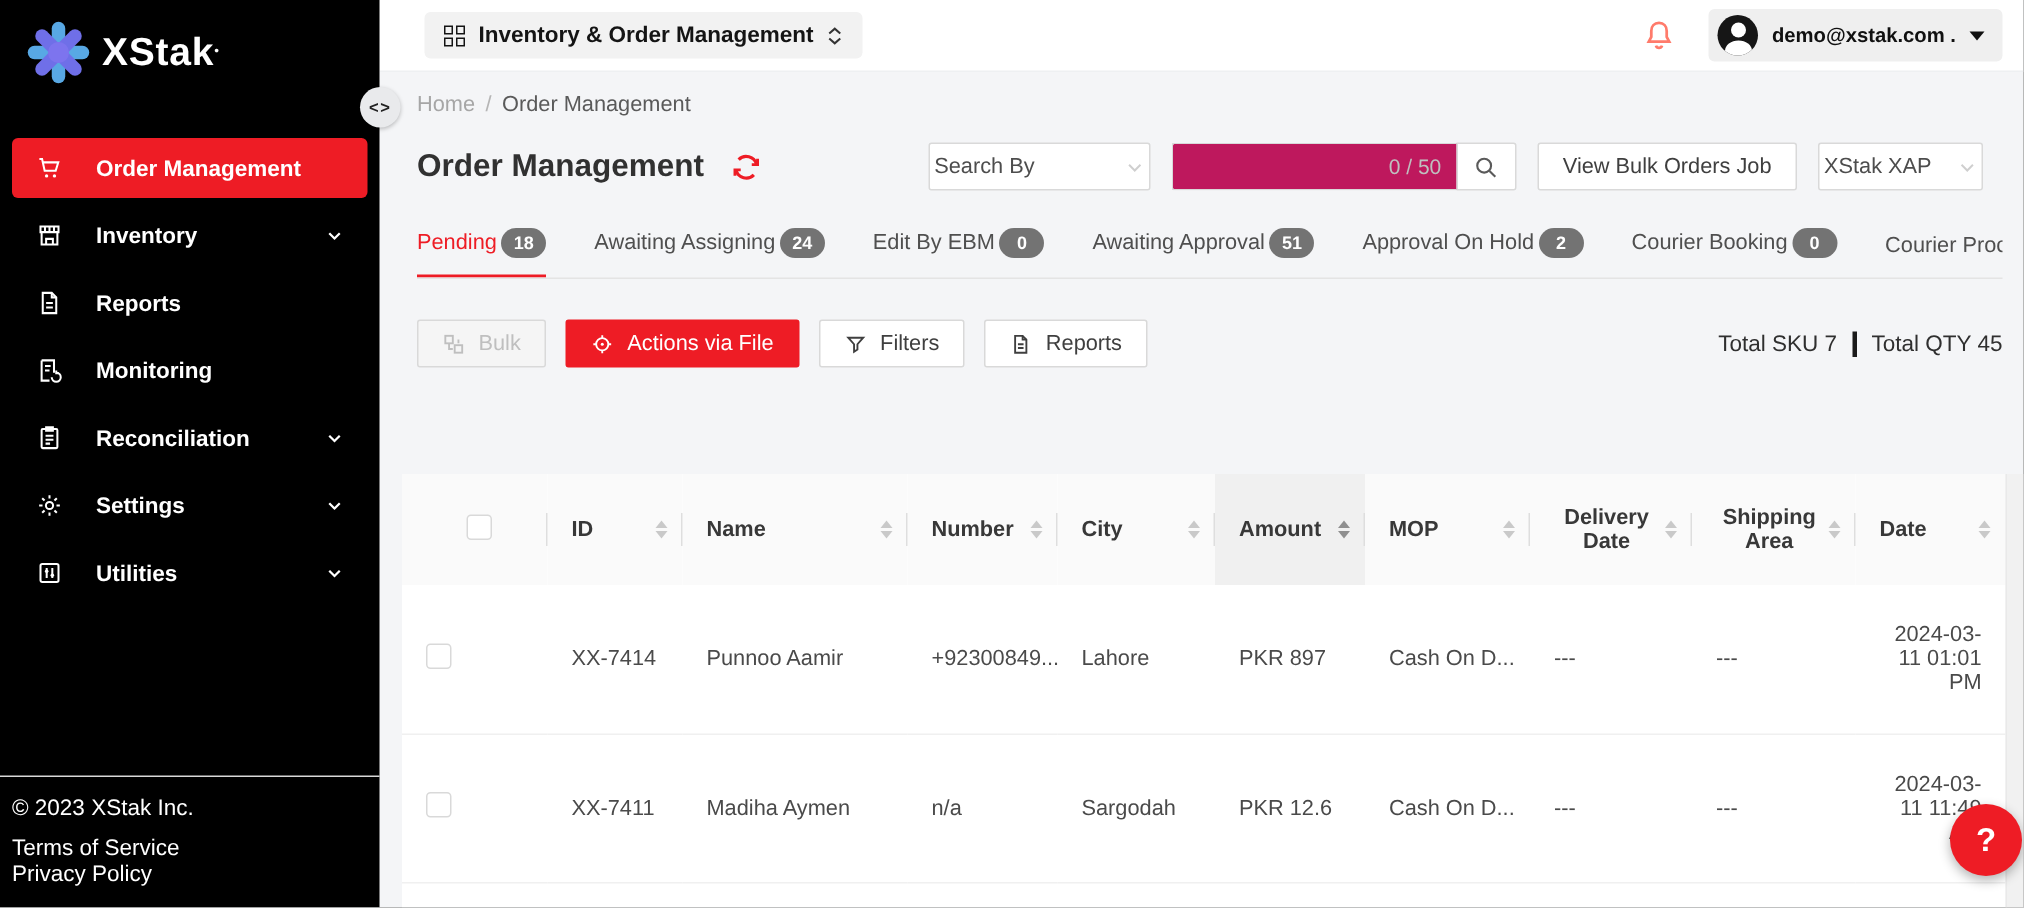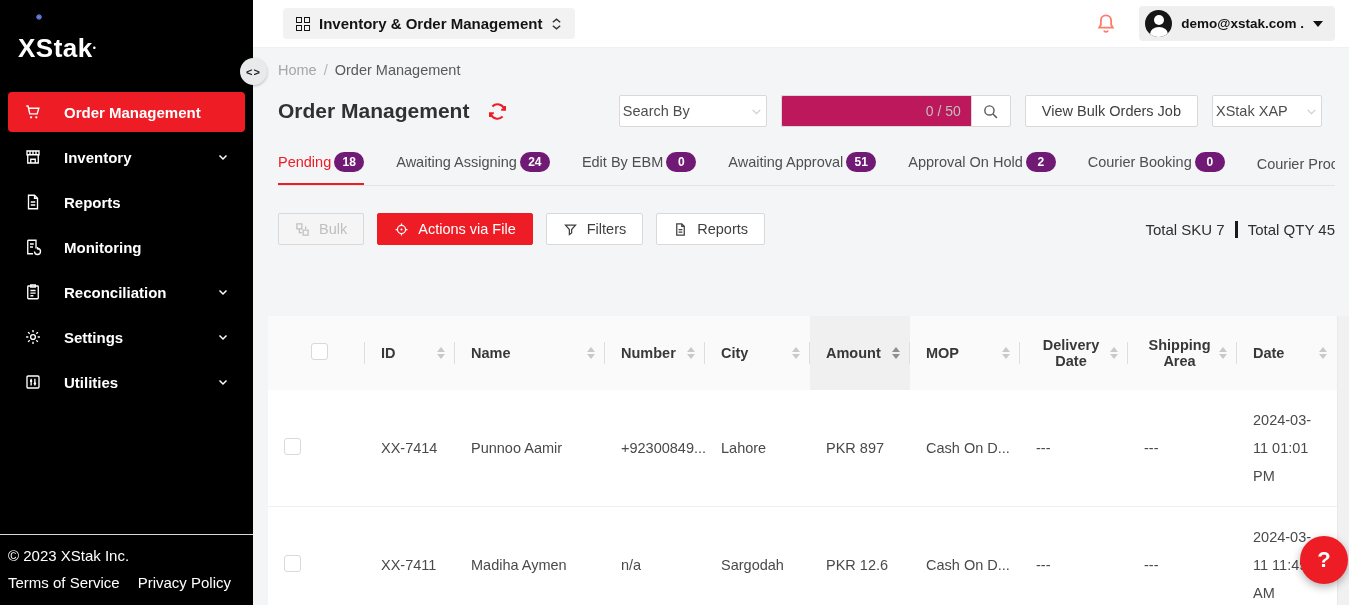--- a/index.html
+++ b/index.html
@@ -2,30 +2,30 @@
 <html><head>
 <meta charset="utf-8">
 <style>
   * { margin:0; padding:0; box-sizing:border-box; }
   html,body { background:#888; }
   body { font-family:"Liberation Sans", sans-serif; }
   .stage { position:relative; width:1349px; height:605px; background:#f4f5f7; overflow:hidden; margin:0 auto; }
 
   
   .sidebar { position:absolute; left:0; top:0; width:253px; height:605px; background:#000; display:flex; flex-direction:column; z-index:5; }
-  .logo { display:flex; align-items:flex-start; gap:8px; padding:14px 23px 10px 18px; height:78px;flex-direction:column; }
+  .logo { display:flex; align-items:flex-start; gap:8px; padding:14px 23px 10px 18px; height:78px; }
   .logo-text { color:#fff; font-size:26px; font-weight:700; letter-spacing:.5px; line-height:40px; }
   .logo-tm { color:#fff; font-size:9px; vertical-align:super; }
   .nav { padding:14px 8px 0 8px; }
   .nav-item { display:flex; align-items:center; gap:22px; padding:11px 16px; margin-bottom:5px; border-radius:4px; color:#fff; font-size:15px; font-weight:600; cursor:pointer; }
   .nav-item.active { background:#ee1c25; }
   .nav-item .chev { margin-left:auto; display:flex; }
   .nav-icon { width:18px; height:18px; flex:0 0 18px; display:flex; align-items:center; justify-content:center; }
   .side-footer { margin-top:auto; border-top:1px solid rgba(255,255,255,.85); padding:12px 8px 14px 8px; color:#fff; font-size:15px; }
-  .side-footer .row2 { display:flex; justify-content:space-between; margin-top:10px; padding-right:14px; }
+  .side-footer .row2 { display:flex; margin-top:10px; padding-right:14px;flex-direction:column; }
   .side-footer a { color:#fff; text-decoration:none; }
 
   .collapse-btn { position:absolute; left:240px; top:58px; width:27px; height:27px; border-radius:50%; background:#e9eaec; border:none; z-index:9; color:#222; font-weight:700; font-size:11px; letter-spacing:1px; cursor:pointer; box-shadow:0 1px 3px rgba(0,0,0,.25); }
 
   
   .main { position:absolute; left:253px; top:0; width:1096px; height:605px; display:flex; flex-direction:column; }
 
   .topbar { height:48px; background:#fff; display:flex; align-items:center; padding:0 14px 0 30px; border-bottom:1px solid #eef0f2; }
   .app-switcher { display:flex; align-items:center; gap:9px; background:#f2f2f2; border:none; border-radius:4px; padding:7px 13px; font-family:inherit; font-size:15px; font-weight:600; color:#141414; cursor:pointer; }
   .grid-ic { display:grid; grid-template-columns:6px 6px; grid-template-rows:6px 6px; gap:2px; }
@@ -56,21 +56,21 @@
   .search-box { display:flex; align-items:center; width:190px; height:32px; background:#be185d; border:1px solid #d9d9d9; border-right:none; border-radius:2px 0 0 2px; padding:0 10px; }
   .search-box input { border:none; outline:none; flex:1; min-width:0; font-family:inherit; font-size:14px; color:#333; background:transparent; }
   .search-counter { color:#bfbfbf; font-size:14px; white-space:nowrap; }
   .search-btn { width:40px; height:32px; background:#fff; border:1px solid #d9d9d9; border-radius:0 2px 2px 0; cursor:pointer; display:flex; align-items:center; justify-content:center; }
   .btn { height:32px; display:inline-flex; align-items:center; gap:9px; background:#fff; border:1px solid #d9d9d9; border-radius:2px; padding:0 16px; font-family:inherit; font-size:14.5px; color:#3f3f3f; cursor:pointer; white-space:nowrap; }
 
   
   .tabs-row { display:flex; align-items:flex-end; gap:32px; margin:21px 14px 0 10px; border-bottom:1px solid #e4e4e4; overflow:hidden; }
   .tab { display:flex; align-items:center; gap:3px; padding:4px 0 13px 0; font-size:14.5px; color:#4f4f4f; cursor:pointer; white-space:nowrap; flex:0 0 auto; }
   .tab.active { color:#ee1c25; border-bottom:2px solid #ee1c25; padding-bottom:11px; }
-  .badge { background:#701a75; color:#fff; font-size:12px; font-weight:700; line-height:20px; min-width:30px; text-align:center; border-radius:10px; padding:0 6px; }
+  .badge { background:#737373; color:#fff; font-size:12px; font-weight:700; line-height:20px; min-width:30px; text-align:center; border-radius:10px; padding:0 6px; }
 
   
   .toolbar { display:flex; align-items:center; gap:13px; margin:27px 14px 0 10px; }
   .btn-disabled { background:#f5f5f5; color:#bfbfbf; cursor:not-allowed; }
   .btn-danger { background:#ee1c25; border-color:#ee1c25; color:#fff; }
   .totals { margin-left:auto; display:flex; align-items:center; gap:10px; font-size:15px; color:#2f2f2f; }
   .totals .tdiv { width:3px; height:17px; background:#1a1a1a; }
 
   
   .table-wrap { position:absolute; left:15px; right:0; top:268px; bottom:0; background:#fff; }
@@ -79,21 +79,21 @@
   th { position:relative; background:#fafafa; text-align:center; font-size:14.5px; font-weight:600; color:#383838; padding:14px 10px 14px 16px; height:74px; vertical-align:middle; }
   th.sorted { background:#f0f0f0; }
   th:not(:last-child)::after { content:""; position:absolute; right:0; top:26px; width:1px; height:22px; background:#dedede; }
   .th-inner { display:flex; align-items:center; justify-content:space-between; gap:4px; }
   .sorters { display:flex; flex-direction:column; gap:2px; flex:0 0 auto; }
   .car-up { width:0; height:0; border-left:4.5px solid transparent; border-right:4.5px solid transparent; border-bottom:5.5px solid #c9c9c9; }
   .car-dn { width:0; height:0; border-left:4.5px solid transparent; border-right:4.5px solid transparent; border-top:5.5px solid #c9c9c9; }
   th.sorted .car-up, th.sorted .car-dn { border-bottom-color:#8f8f8f; border-top-color:#8f8f8f; }
   th.sorted .car-dn { border-top-color:#8f8f8f; }
   td { padding:16px; height:99px; border-bottom:1px solid #f0f0f0; font-size:14.5px; color:#4a4a4a; vertical-align:middle; white-space:nowrap; overflow:hidden; }
-  td.wrap { white-space:normal; line-height:28px; }
+  td.wrap { white-space:normal; line-height:16px;text-align:right; }
   .checkbox { display:inline-block; width:17px; height:17px; background:#fff; border:1px solid #d9d9d9; border-radius:3px; cursor:pointer; }
 
   .help-fab { position:absolute; right:1px; bottom:21px; width:48px; height:48px; border-radius:50%; background:#ee1c25; border:none; color:#fff; font-size:22px; font-weight:700; cursor:pointer; box-shadow:0 3px 8px rgba(0,0,0,.3); z-index:10; }
 </style>
 </head>
 <body>
 
 <div class="stage">
 
   <aside class="sidebar">

